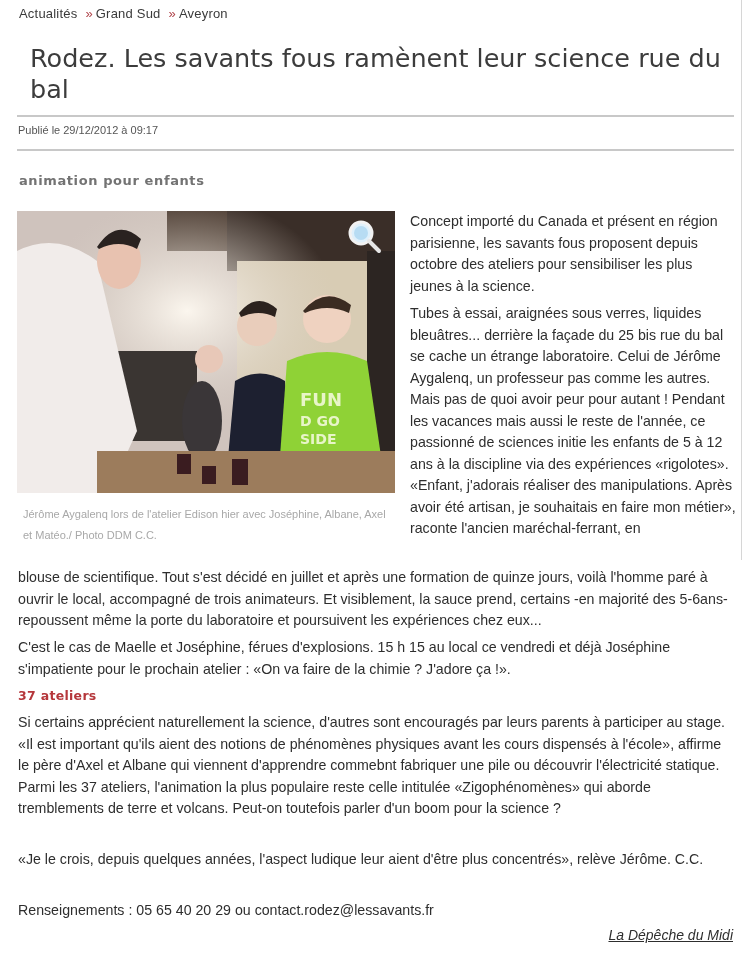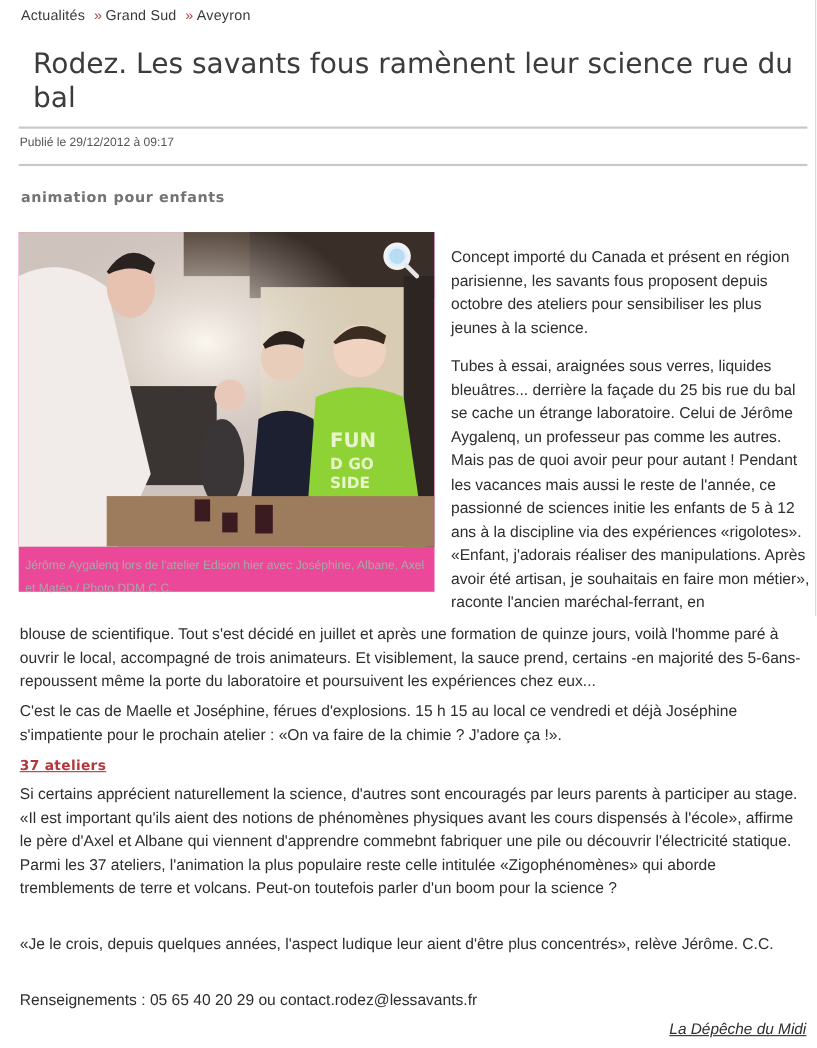--- a/index.html
+++ b/index.html
@@ -22,32 +22,32 @@
   .pubdate {
     position: absolute; left: 18px; top: 124px;
     font-size: 11px; color: #555555;
   }
   .subtitle {
     position: absolute; left: 19px; top: 173px;
     font-family: "DejaVu Sans", sans-serif; font-size: 13px; font-weight: bold; color: #737373;
     letter-spacing: 0.6px;
   }
   .photo {
-    position: absolute; left: 17px; top: 211px; width: 378px; height: 327px;
-    overflow: hidden; background: #ec4899;
+    position: absolute; left: 17px; top: 211px; width: 378px; height: 282px;
+    overflow: hidden; background: #14b8a6;
   }
   .photo svg { display: block; }
   .zoom-icon { position: absolute; right: 12px; top: 8px; width: 36px; height: 36px; cursor: pointer; }
   .caption {
     position: absolute; left: 23px; top: 504px; width: 370px;
     font-size: 11px; line-height: 21px; color: #a8a8a8;
   }
   .body-text { font-size: 14.2px; line-height: 21.5px; color: #2e2e2e; margin: 0; }
   .col-right { position: absolute; left: 410px; top: 211px; width: 326px; }
-  .col-right p { margin: 13px 0 6px 0; }
+  .col-right p { margin: 0 0 6px 0; }
   .full { position: absolute; left: 18px; width: 716px; }
   .full p { margin: 0; }
   .inter { font-family: "DejaVu Sans", sans-serif; font-size: 12.5px; font-weight: bold; color: #b5373b; letter-spacing: 0.3px; }
   .source {
     position: absolute; right: 10px; top: 927px;
     font-size: 14px; font-style: italic; color: #2e2e2e; text-decoration: underline;
   }
   .scrollbar-edge { position: absolute; left: 741px; top: 0; width: 2px; height: 560px; }
 </style>
 </head>
@@ -114,21 +114,21 @@
 </div>
 
 <div class="full" style="top:567px;">
   <p class="body-text">blouse de scientifique. Tout s'est décidé en juillet et après une formation de quinze jours, voilà l'homme paré à ouvrir le local, accompagné de trois animateurs. Et visiblement, la sauce prend, certains -en majorité des 5-6ans- repoussent même la porte du laboratoire et poursuivent les expériences chez eux...</p>
 </div>
 
 <div class="full" style="top:637px;">
   <p class="body-text">C'est le cas de Maelle et Joséphine, férues d'explosions. 15 h 15 au local ce vendredi et déjà Joséphine s'impatiente pour le prochain atelier : «On va faire de la chimie ? J'adore ça !».</p>
 </div>
 
-<div class="full inter" style="top:688px;text-decoration:underline;">37 ateliers</div>
+<div class="full inter" style="top:688px;">37 ateliers</div>
 
 <div class="full" style="top:712px;">
   <p class="body-text">Si certains apprécient naturellement la science, d'autres sont encouragés par leurs parents à participer au stage. «Il est important qu'ils aient des notions de phénomènes physiques avant les cours dispensés à l'école», affirme le père d'Axel et Albane qui viennent d'apprendre commebnt fabriquer une pile ou découvrir l'électricité statique. Parmi les 37 ateliers, l'animation la plus populaire reste celle intitulée «Zigophénomènes» qui aborde tremblements de terre et volcans. Peut-on toutefois parler d'un boom pour la science ?</p>
 </div>
 
 <div class="full" style="top:849px;">
   <p class="body-text">«Je le crois, depuis quelques années, l'aspect ludique leur aient d'être plus concentrés», relève Jérôme. C.C.</p>
 </div>
 
 <div class="full" style="top:900px;">

